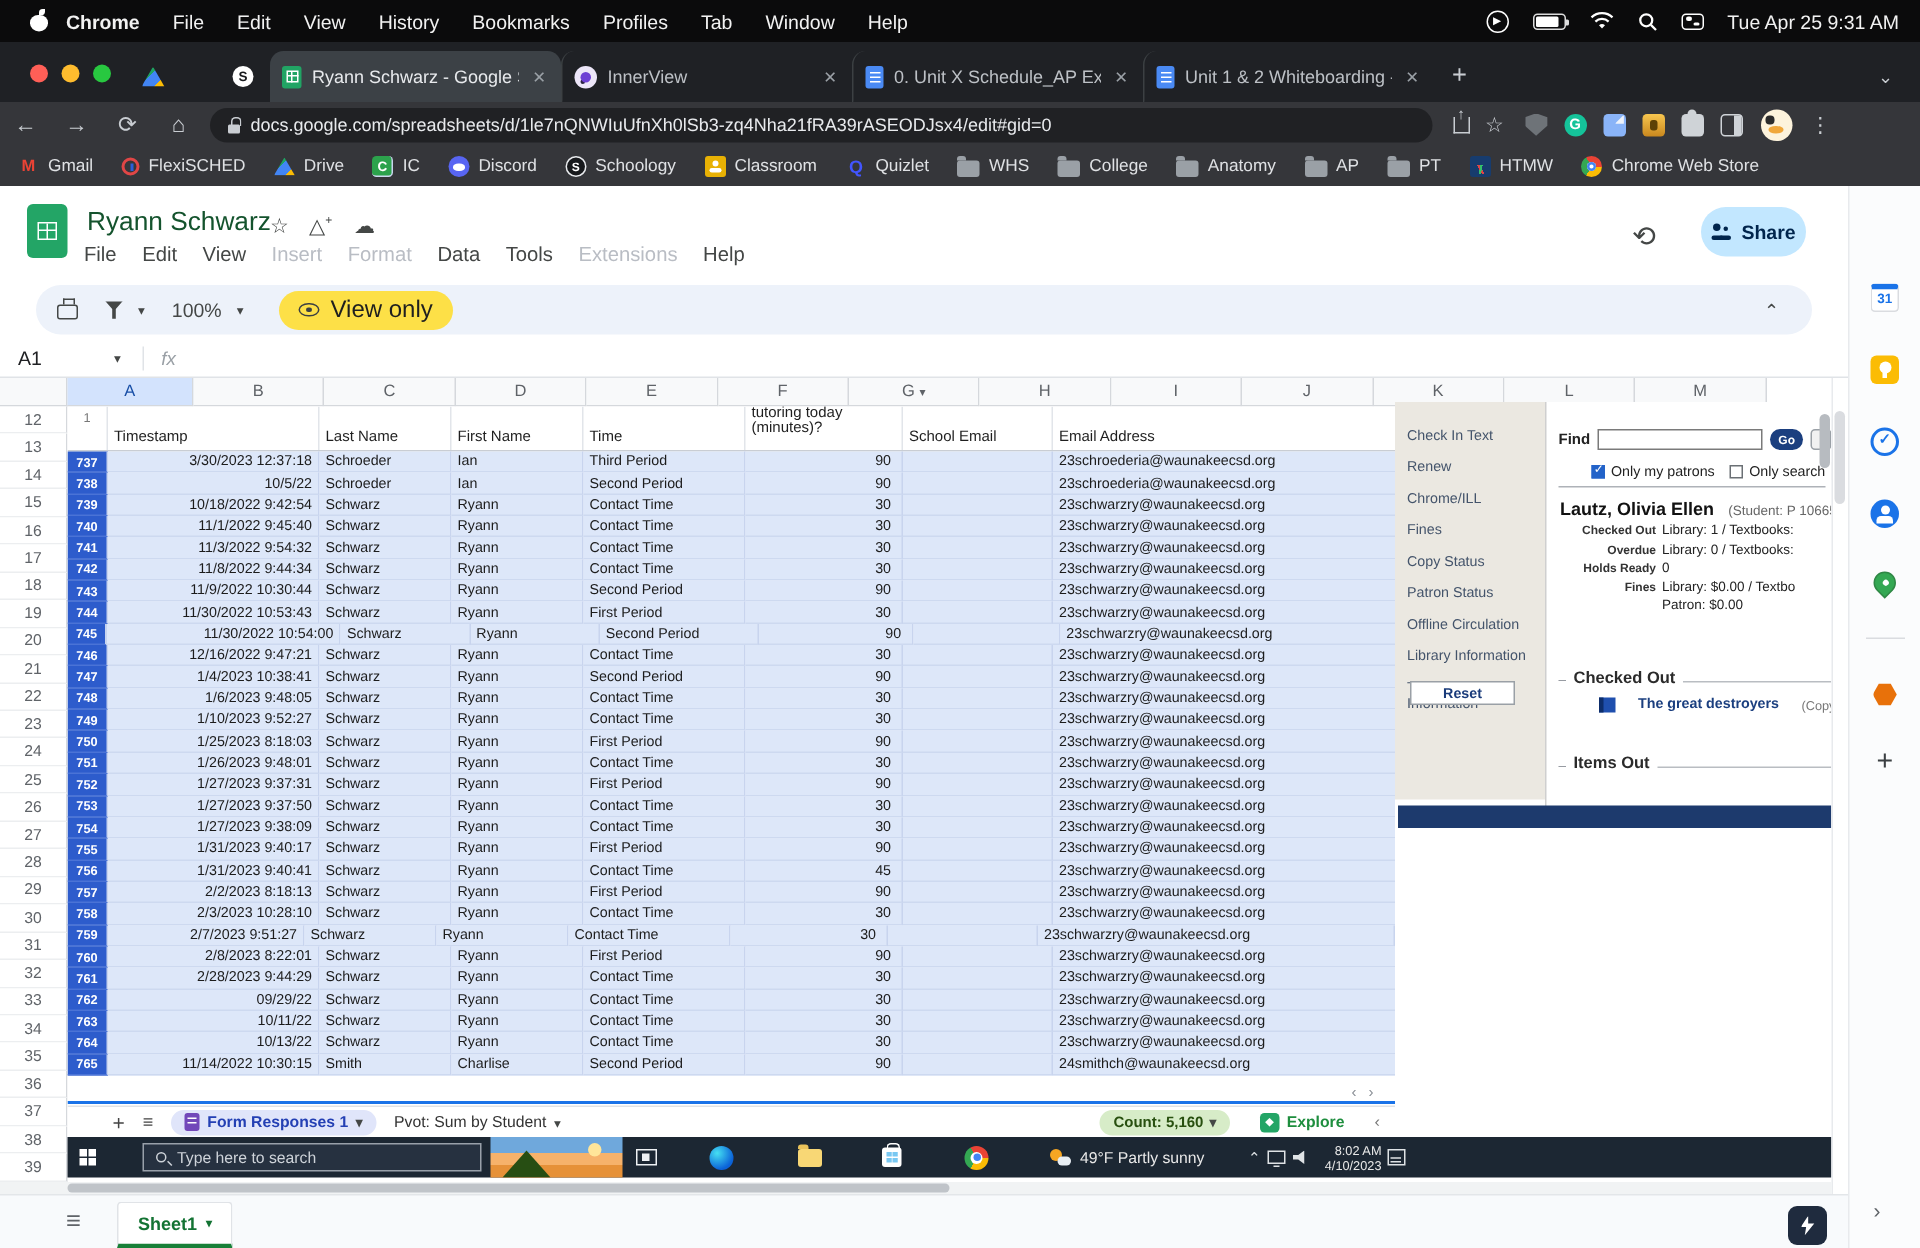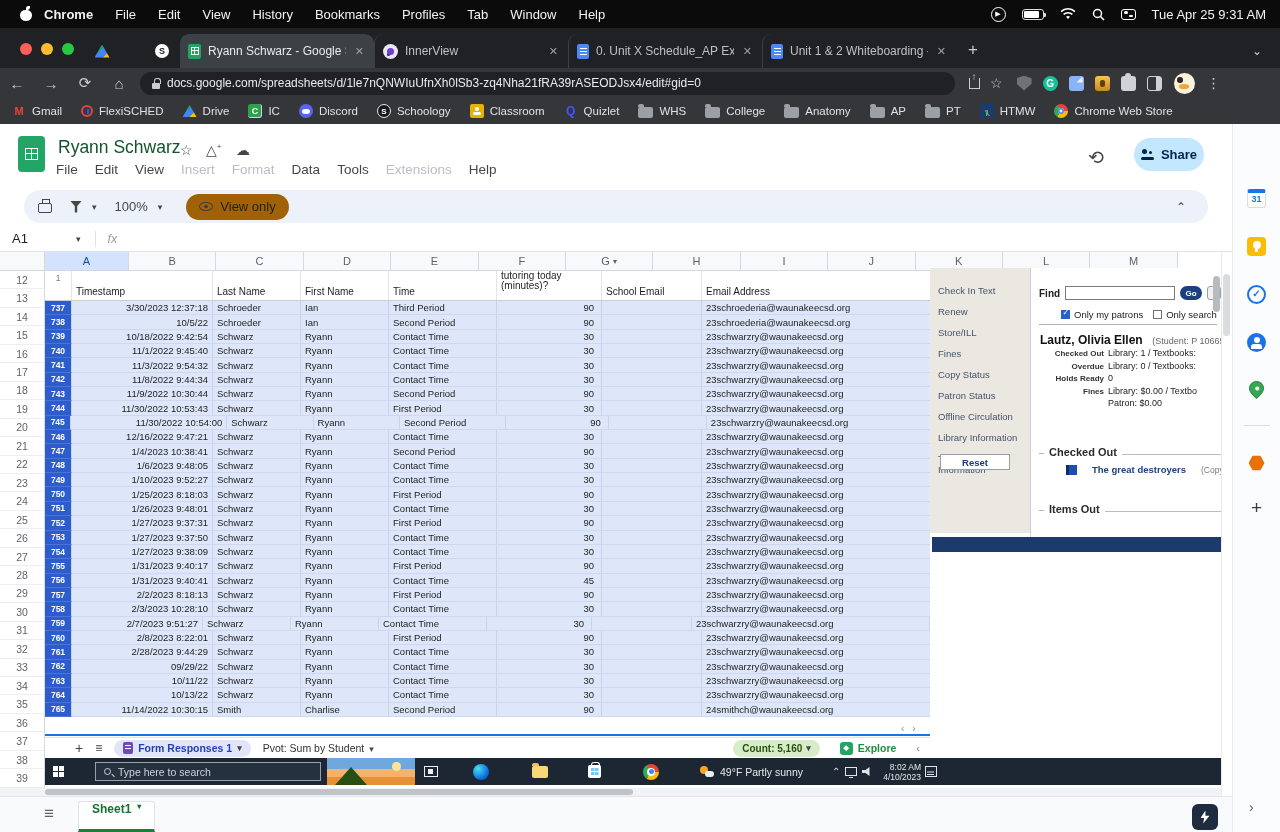--- a/index.html
+++ b/index.html
@@ -120,21 +120,21 @@
   .ppl::after{content:'';position:absolute;left:0;bottom:0;width:8px;height:3.5px;border-radius:2px;background:#00254d;box-shadow:5px 0 0 #00254d}
   #av-sheets{left:1238px;top:141px;width:26px;height:26px}
 
   
   #toolbar{left:24px;top:190px;width:1184px;height:33px;background:#edf2fa;border-radius:17px;display:flex;align-items:center;padding:0 14px;gap:10px;color:#444746}
   .ic-print{width:14px;height:10px;border:1.5px solid #444746;border-radius:2px;position:relative;margin-top:3px}
   .ic-print::before{content:'';position:absolute;left:2.5px;top:-5px;width:6px;height:3px;border:1.5px solid #444746;border-bottom:none}
   .ic-funnel{width:12px;height:12px;background:#444746;clip-path:polygon(0 0,100% 0,60% 46%,60% 100%,40% 100%,40% 46%,0 0);margin-left:8px}
   .caret{font-size:9px;color:#444746}
   #zoom-lv{font-size:13px;margin-left:8px}
-  #viewonly{height:26px;background:#a16207;border-radius:14px;display:flex;align-items:center;gap:7px;padding:0 13px;margin-left:14px;font-size:13px;color:#1f1f1f}
+  #viewonly{height:26px;background:#fde047;border-radius:14px;display:flex;align-items:center;gap:7px;padding:0 13px;margin-left:14px;font-size:16px;color:#1f1f1f}
   .ic-eye{width:14px;height:9.5px;border:1.4px solid #3c4043;border-radius:50%;position:relative}
   .ic-eye::before{content:'';position:absolute;left:4px;top:2px;width:3.5px;height:3.5px;border-radius:50%;background:#3c4043}
   #tb-collapse{margin-left:auto;font-size:12px;color:#444746;padding-right:8px}
 
   
   #fbar{left:0;top:226px;width:1232px;height:26px;background:#fff;border-bottom:1px solid #e0e3e7;display:flex;align-items:center}
   #namebox{width:76px;font-size:13px;color:#202124;padding-left:12px}
   #fbar .caret{margin-right:14px}
   #fbar .vd{width:1px;height:16px;background:#e0e3e7;margin-right:12px}
   #fx{font-style:italic;font-size:12.5px;color:#9aa0a6}
@@ -265,21 +265,21 @@
   .sp-contacts{width:19px;height:19px;border-radius:50%;background:#1a73e8;position:relative}
   .sp-contacts::before{content:'';position:absolute;left:6.5px;top:3.5px;width:6px;height:6px;border-radius:50%;background:#fff}
   .sp-contacts::after{content:'';position:absolute;left:4px;top:10.5px;width:11px;height:5px;border-radius:3px 3px 0 0;background:#fff}
   .sp-maps{width:15px;height:15px;border-radius:50% 50% 50% 0;transform:rotate(-45deg);background:#34a853;position:relative;border:1px solid #2f8745}
   .sp-maps::before{content:'';position:absolute;left:4.5px;top:4.5px;width:4px;height:4px;border-radius:50%;background:#fff}
   .sp-div{width:26px;height:1px;background:#dadce0}
   .sp-addon{width:16px;height:16px;background:#e8710a;clip-path:polygon(25% 5%,75% 5%,100% 50%,75% 95%,25% 95%,0 50%);position:relative}
   .sp-plus{font-size:19px;color:#3c4043;line-height:16px}
   #bottombar{left:0;top:796px;width:1232px;height:36px;background:#f8fafc;border-top:1px solid #e3e6e9}
   #bb-burger{left:44px;top:804px;font-size:17px;color:#5f6368}
-  #sheet-tab{left:78px;top:801px;height:31px;background:#fff;border:1px solid #e0e3e7;border-bottom:3px solid #188038;border-radius:3px 3px 0 0;display:flex;gap:6px;padding:0 13px;font-size:12px;font-weight:bold;color:#137333}
+  #sheet-tab{left:78px;top:801px;height:31px;background:#fff;border:1px solid #e0e3e7;border-bottom:3px solid #188038;border-radius:3px 3px 0 0;display:flex;align-items:center;gap:6px;padding:0 13px;font-size:12px;font-weight:bold;color:#137333}
   #sheet-tab .caret{color:#137333;font-size:8px}
   #fab{left:1192px;top:804px;width:26px;height:26px;border-radius:6px;background:#1f2b3e;display:flex;align-items:center;justify-content:center}
   #fab i{width:9px;height:13px;background:#fff;clip-path:polygon(55% 0,0 58%,40% 58%,30% 100%,100% 40%,55% 40%)}
   #bb-chev{left:1249px;top:799px;font-size:14px;color:#5f6368}
 </style>
 </head>
 <body>
 
 <div class="screen">
 
@@ -940,21 +940,21 @@
     </span>
     <span class="tb-item" style="left:880px">
         <span class="notif"></span>
       </span>
   </div>
 
   <div class="abs" id="imgB">
     <div id="d-nav">
         <div class="d-link">Check In Text</div>
         <div class="d-link">Renew</div>
-        <div class="d-link">Store/ILL</div>
+        <div class="d-link">Chrome/ILL</div>
         <div class="d-link">Fines</div>
         <div class="d-link">Copy Status</div>
         <div class="d-link">Patron Status</div>
         <div class="d-link">Offline Circulation</div>
         <div class="d-link">Library Information</div>
         <div class="d-link">Textbook Information</div>
       </div>
     <div id="d-reset">Reset</div>
     <div id="d-main">
       <div id="d-findrow">

